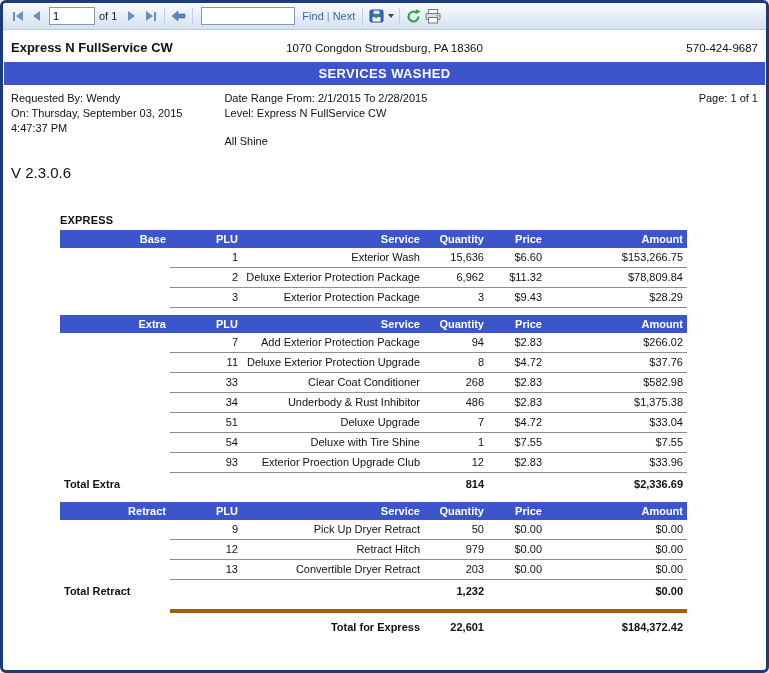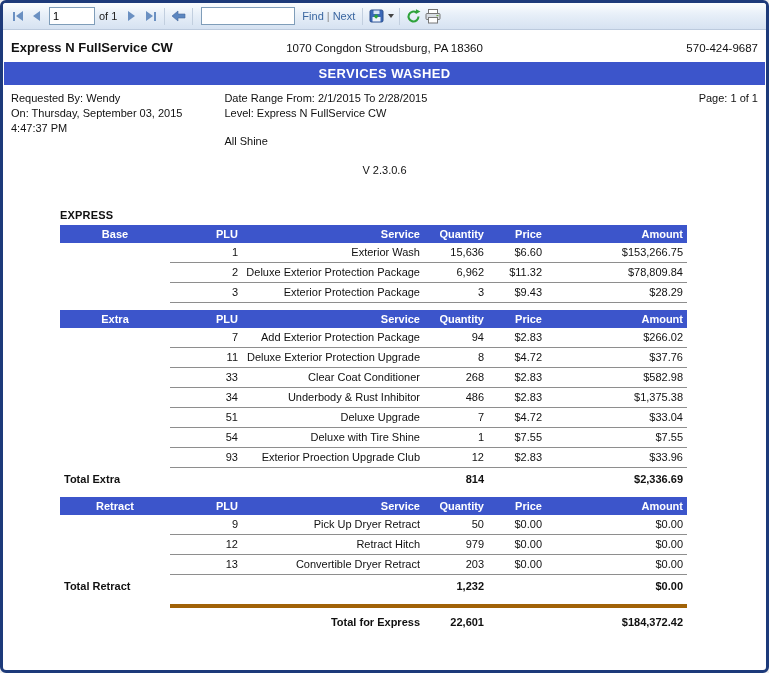--- a/index.html
+++ b/index.html
@@ -40,28 +40,28 @@
   .company{flex:1;font-size:13px;font-weight:bold;white-space:nowrap;}
   .address{flex:1.5;text-align:center;font-size:11.5px;}
   .phone{flex:1;text-align:right;font-size:11.5px;}
   .banner{margin:2px 1px 0;background:var(--banner-blue);color:#fff;text-align:center;
     font-weight:bold;font-size:13px;padding:4px 0;letter-spacing:.4px;}
   .info{display:flex;padding:6px 8px 0;font-size:11px;line-height:15px;}
   .info-left{flex:1;}
   .info-center{flex:1.5;text-align:left;}
   .info-right{flex:1;text-align:right;}
   .shifts{margin-top:13px;}
-  .version{padding:15px 8px 0;font-size:11px;text-align:center;}
+  .version{padding:15px 8px 0;font-size:15px;}
   .section-title{margin:33px 0 4px 57px;font-size:11px;font-weight:bold;letter-spacing:.2px;}
   
   .svc-table{border-collapse:collapse;table-layout:fixed;width:627px;margin:0 0 7px 57px;
     font-size:11px;color:#111;}
   .svc-table th{background:var(--banner-blue);color:#fff;font-weight:bold;padding:3px 4px;
     text-align:right;font-size:11px;}
-  .svc-table th.cat{text-align:center;margin-top:17px;}
+  .svc-table th.cat{text-align:right;margin-top:17px;}
   .svc-table td{padding:3px 4px;vertical-align:top;}
   .svc-table td.cat{text-align:left;}
   .svc-table td.num{text-align:right;}
   .svc-table td.svc{text-align:right;line-height:13px;word-wrap:break-word;}
   .svc-table td.b{border-bottom:1px solid #8e8e8e;}
   .svc-table tr.total-row td{font-weight:bold;padding-top:5px;padding-bottom:5px;}
   .svc-table.grand{margin-top:0;}
   .svc-table.grand td{font-weight:bold;padding-top:8px;font-size:11px;}
   .svc-table.grand td.gt{border-top:4px solid #a16207;}
 </style>

